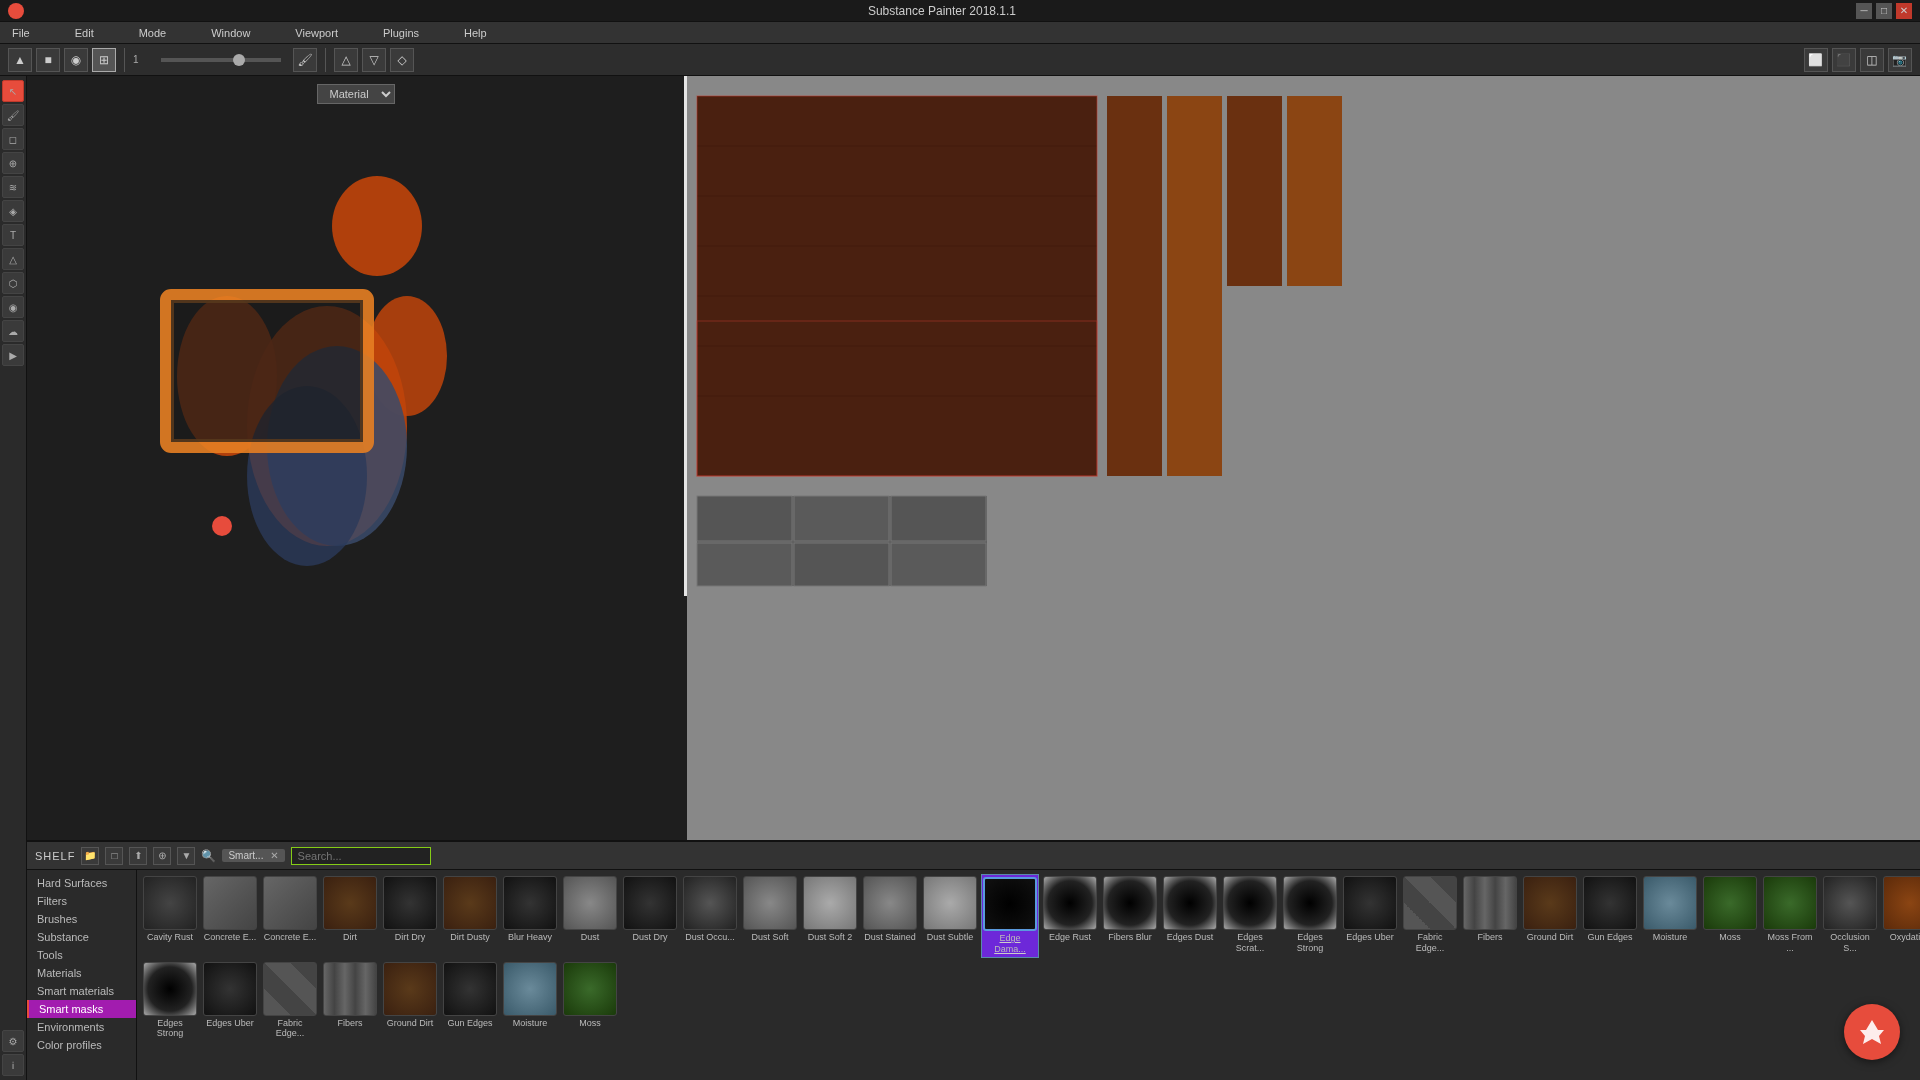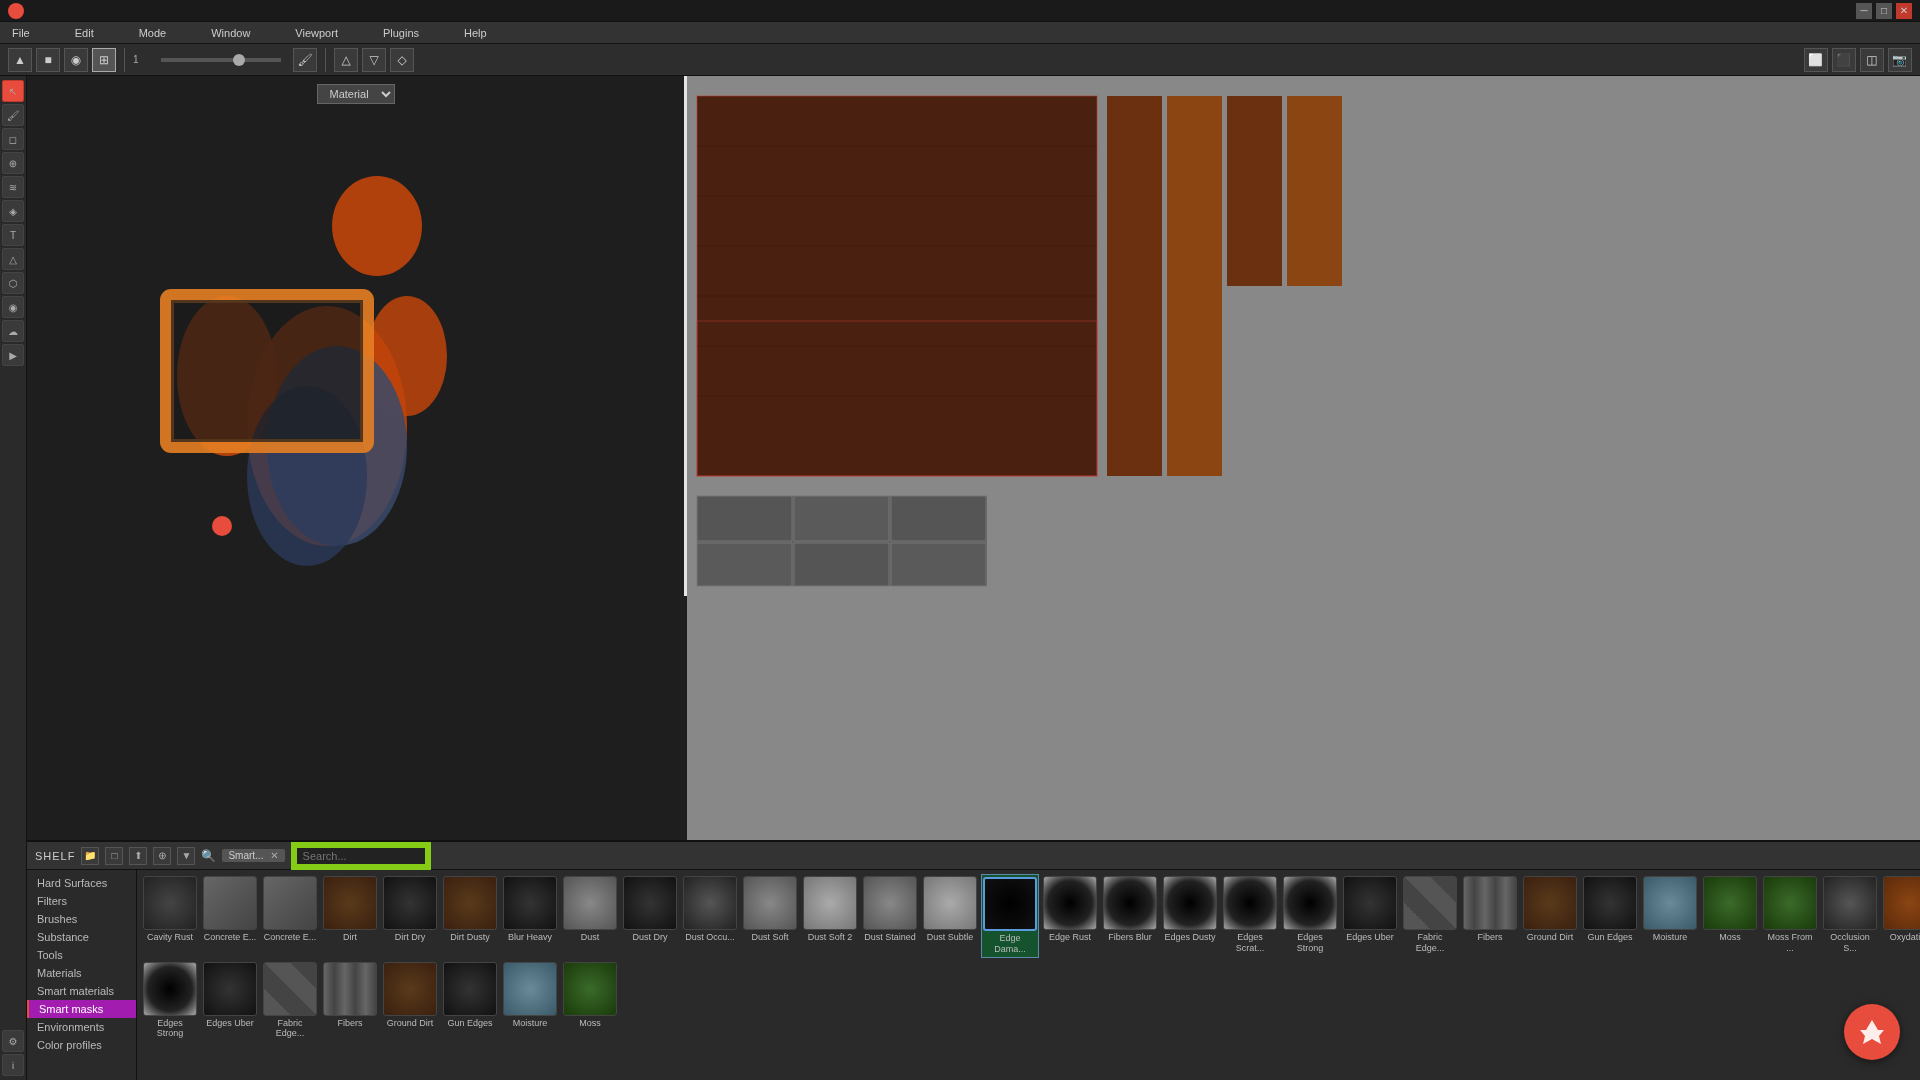--- a/index.html
+++ b/index.html
@@ -263,21 +263,21 @@
       cursor: pointer;
     }
     .shelf-tag .close-x {
       margin-left: 4px;
       cursor: pointer;
       color: #aaa;
     }
 
     .shelf-search {
       background: #222;
-      border: 6px solid #84cc16;
+      border: 1px solid #84cc16;
       color: #ccc;
       font-size: 11px;
       padding: 2px 6px;
       width: 140px;
     }
 
     .shelf-filter-icon {
       color: #aaa;
       font-size: 12px;
       cursor: pointer;
@@ -323,21 +323,21 @@
     }
 
     .shelf-item {
       display: flex;
       flex-direction: column;
       align-items: center;
       width: 58px;
       cursor: pointer;
       padding: 2px;
     }
-    .shelf-item.selected { background: #14532d; border: 1px solid #5a8aaa; }
+    .shelf-item.selected { background: #6d28d9; border: 1px solid #5a8aaa; text-decoration: underline; }
 
     .shelf-thumb {
       width: 54px;
       height: 54px;
       border-radius: 3px;
       border: 1px solid #444;
       display: flex;
       align-items: center;
       justify-content: center;
       font-size: 8px;
@@ -399,20 +399,21 @@
     .thumb-moisture { background: radial-gradient(circle, #6a8a9a 0%, #3a5a6a 100%); }
     .thumb-occlusion { background: radial-gradient(circle, #555 0%, #222 100%); }
   </style>
 </head>
 <body>
 
 <div id="titlebar">
   <div style="display:flex;align-items:center;">
     <div class="app-icon"></div>
   </div>
+  <div class="title">Substance Painter 2018.1.1</div>
   <div class="win-controls">
     <button class="win-btn">─</button>
     <button class="win-btn">□</button>
     <button class="win-btn close">✕</button>
   </div>
 </div>
 
 <div id="menubar">
   <span class="menu-item">File</span>
   <span class="menu-item">Edit</span>
@@ -636,21 +637,21 @@
                   <div class="shelf-item">
                     <div class="shelf-thumb thumb-edge"></div>
                     <div class="shelf-label">Edge Rust</div>
                   </div>
                   <div class="shelf-item">
                     <div class="shelf-thumb thumb-edge"></div>
                     <div class="shelf-label">Fibers Blur</div>
                   </div>
                   <div class="shelf-item">
                     <div class="shelf-thumb thumb-edge"></div>
-                    <div class="shelf-label">Edges Dusty</div>
+                    <div class="shelf-label">Edges Dust</div>
                   </div>
                   <div class="shelf-item">
                     <div class="shelf-thumb thumb-edge"></div>
                     <div class="shelf-label">Edges Scrat...</div>
                   </div>
                   <div class="shelf-item">
                     <div class="shelf-thumb thumb-edge"></div>
                     <div class="shelf-label">Edges Strong</div>
                   </div>
                   <div class="shelf-item">

